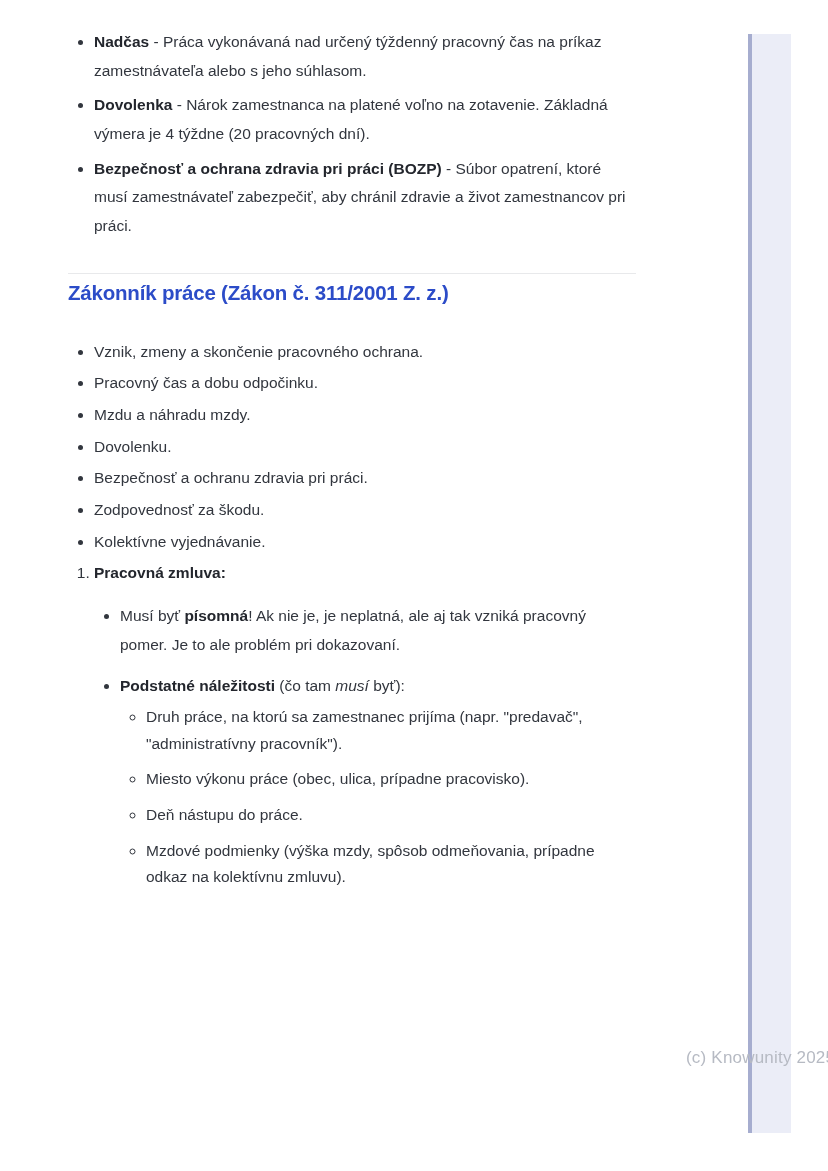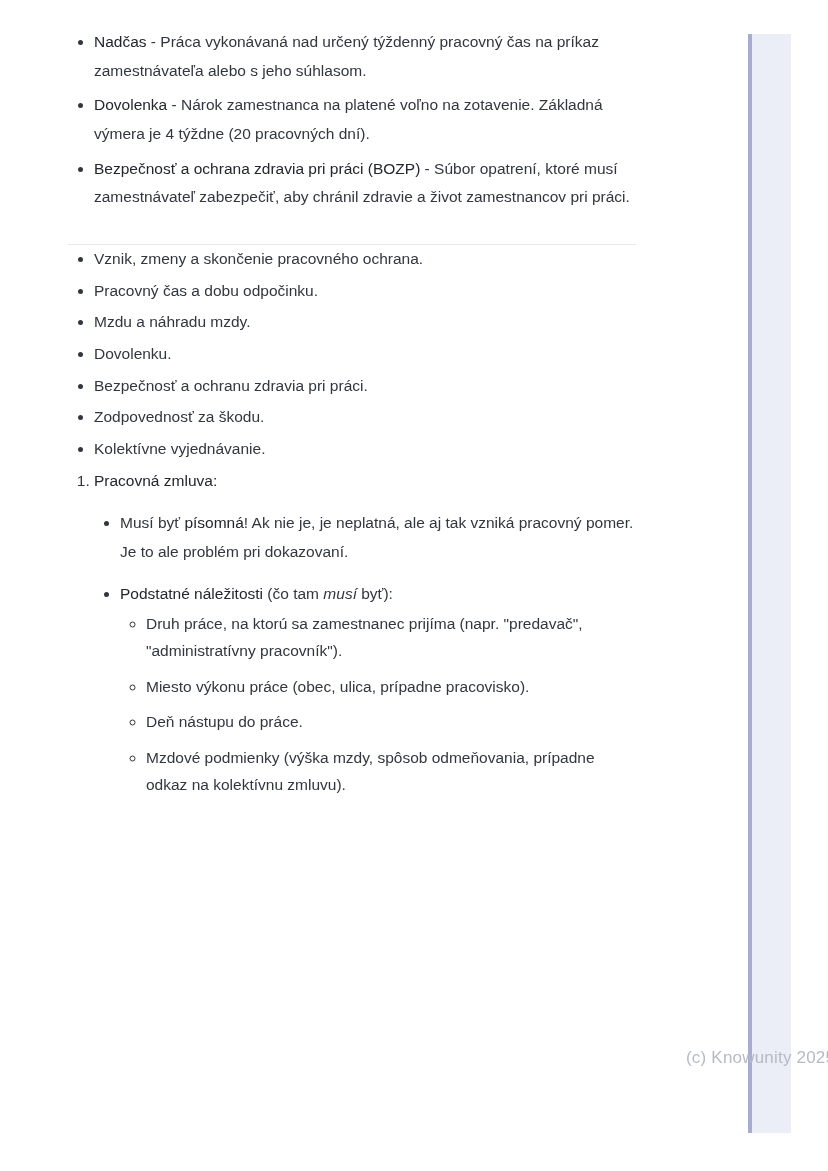--- a/index.html
+++ b/index.html
@@ -43,21 +43,21 @@
     color: var(--h2, #2c4cc8);
     margin: 0 0 26px 0;
   }
   h2.second { margin-top: 45px; }
   p.lead { margin: 0 0 23px 0; }
   ol.main { padding-left: 26px; }
   ul.lvl2 { list-style: disc; padding-left: 26px; margin-top: 14px; }
   ul.lvl2 > li { margin-bottom: 13px; }
   ul.lvl3 { list-style: circle; padding-left: 26px; margin-top: 3px; line-height: 1.72; }
   ul.lvl3 > li { margin-bottom: 9px; }
-  strong { font-weight: 400; color: var(--bold, #23262d); }
+  strong { font-weight: 700; color: var(--bold, #23262d); }
   em { font-style: italic; }
   .footer-note {
     position: absolute;
     top: 1048px;
     left: 686px;
     font-size: 17px;
     letter-spacing: 0.2px;
     color: var(--footer, #b6bac3);
     z-index: 2;
     white-space: nowrap;
@@ -81,20 +81,21 @@
 
   <ul class="lvl1">
     <li><strong>Nadčas</strong><span> - Práca vykonávaná nad určený týždenný pracovný čas na príkaz zamestnávateľa alebo s jeho súhlasom.</span></li>
     <li><strong>Dovolenka</strong><span> - Nárok zamestnanca na platené voľno na zotavenie. Základná výmera je 4 týždne (20 pracovných dní).</span></li>
     <li><strong>Bezpečnosť a ochrana zdravia pri práci (BOZP)</strong><span> - Súbor opatrení, ktoré musí zamestnávateľ zabezpečiť, aby chránil zdravie a život zamestnancov pri práci.</span></li>
   </ul>
 
   <hr class="divider">
 
 
+  <h2 class="sub-heading">Zákonník práce (Zákon č. 311/2001 Z. z.)</h2>
 
 
   <ul class="lvl1 tight">
     <li>Vznik, zmeny a skončenie pracovného ochrana.</li>
     <li>Pracovný čas a dobu odpočinku.</li>
     <li>Mzdu a náhradu mzdy.</li>
     <li>Dovolenku.</li>
     <li>Bezpečnosť a ochranu zdravia pri práci.</li>
     <li>Zodpovednosť za škodu.</li>
     <li>Kolektívne vyjednávanie.</li>

